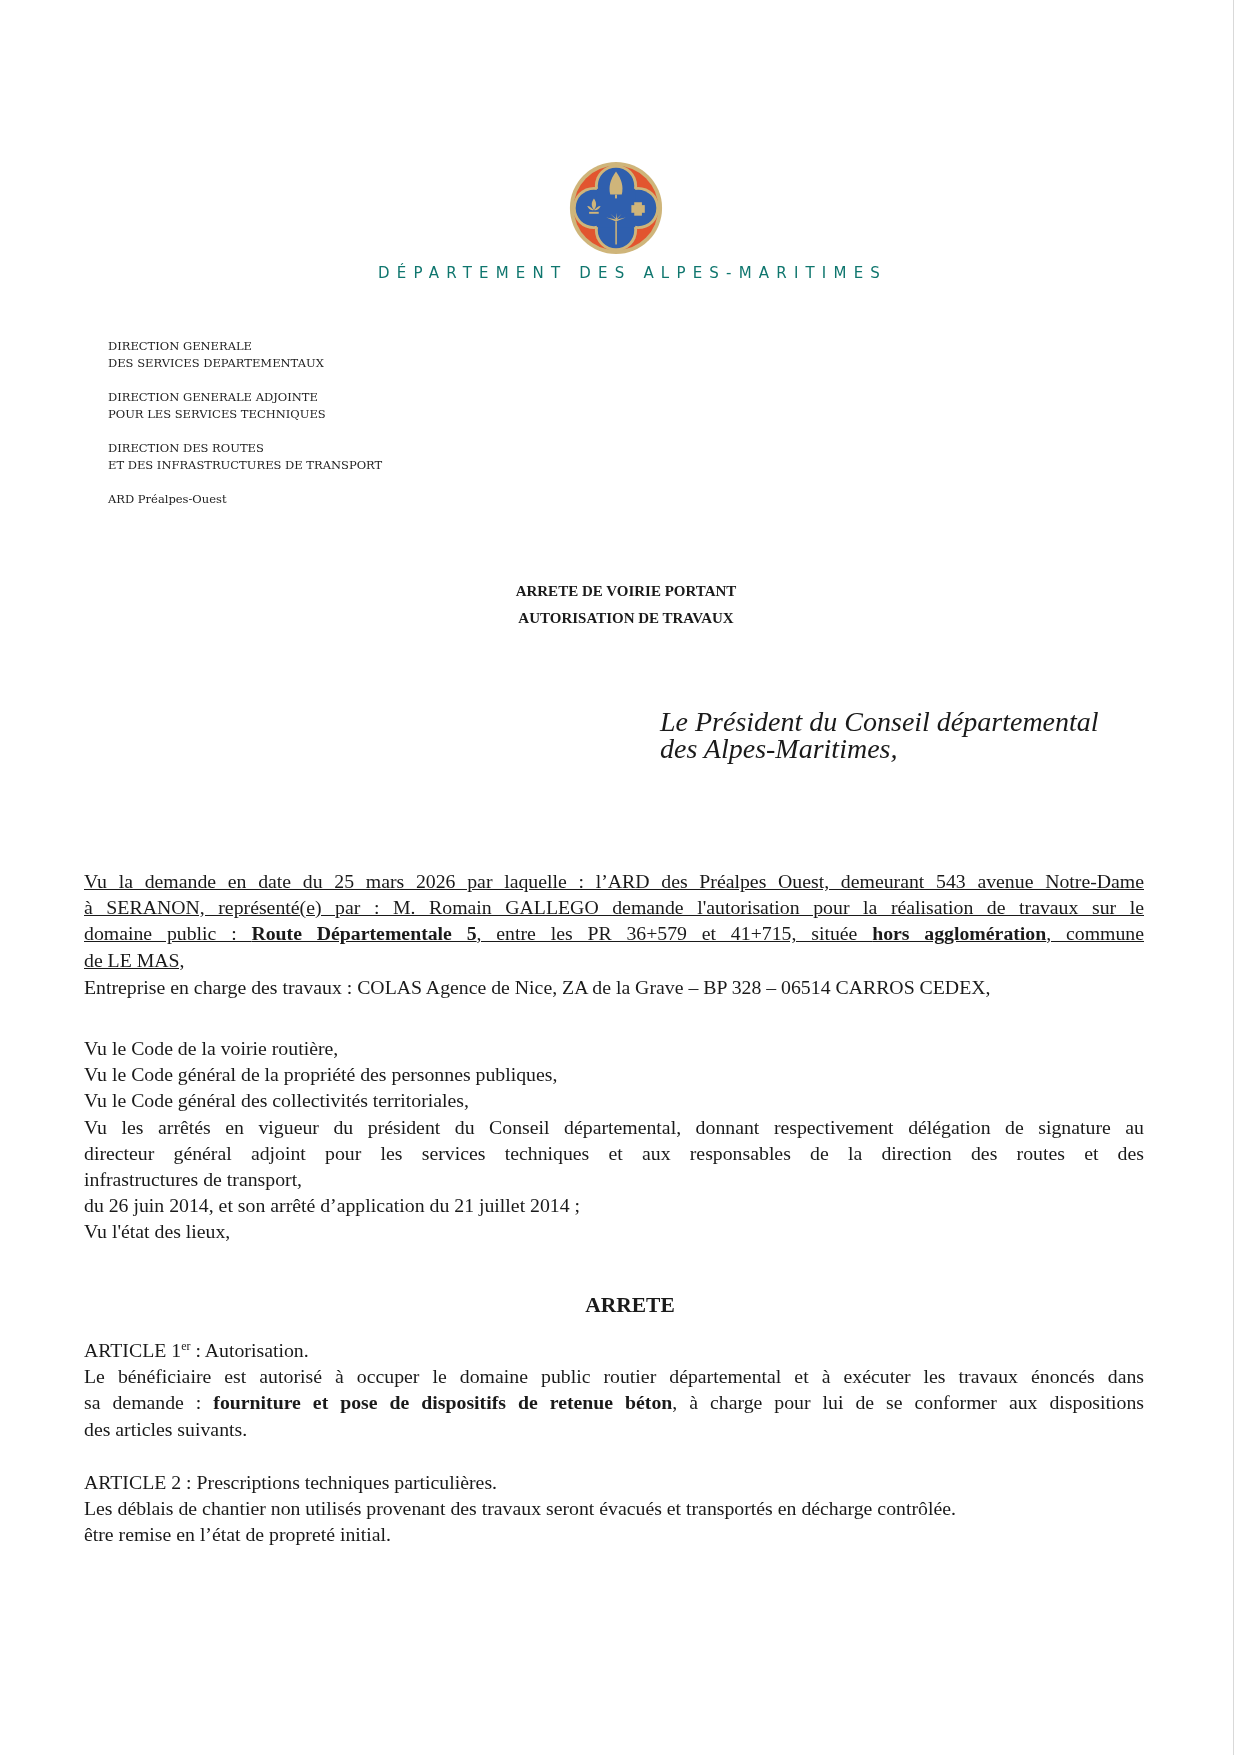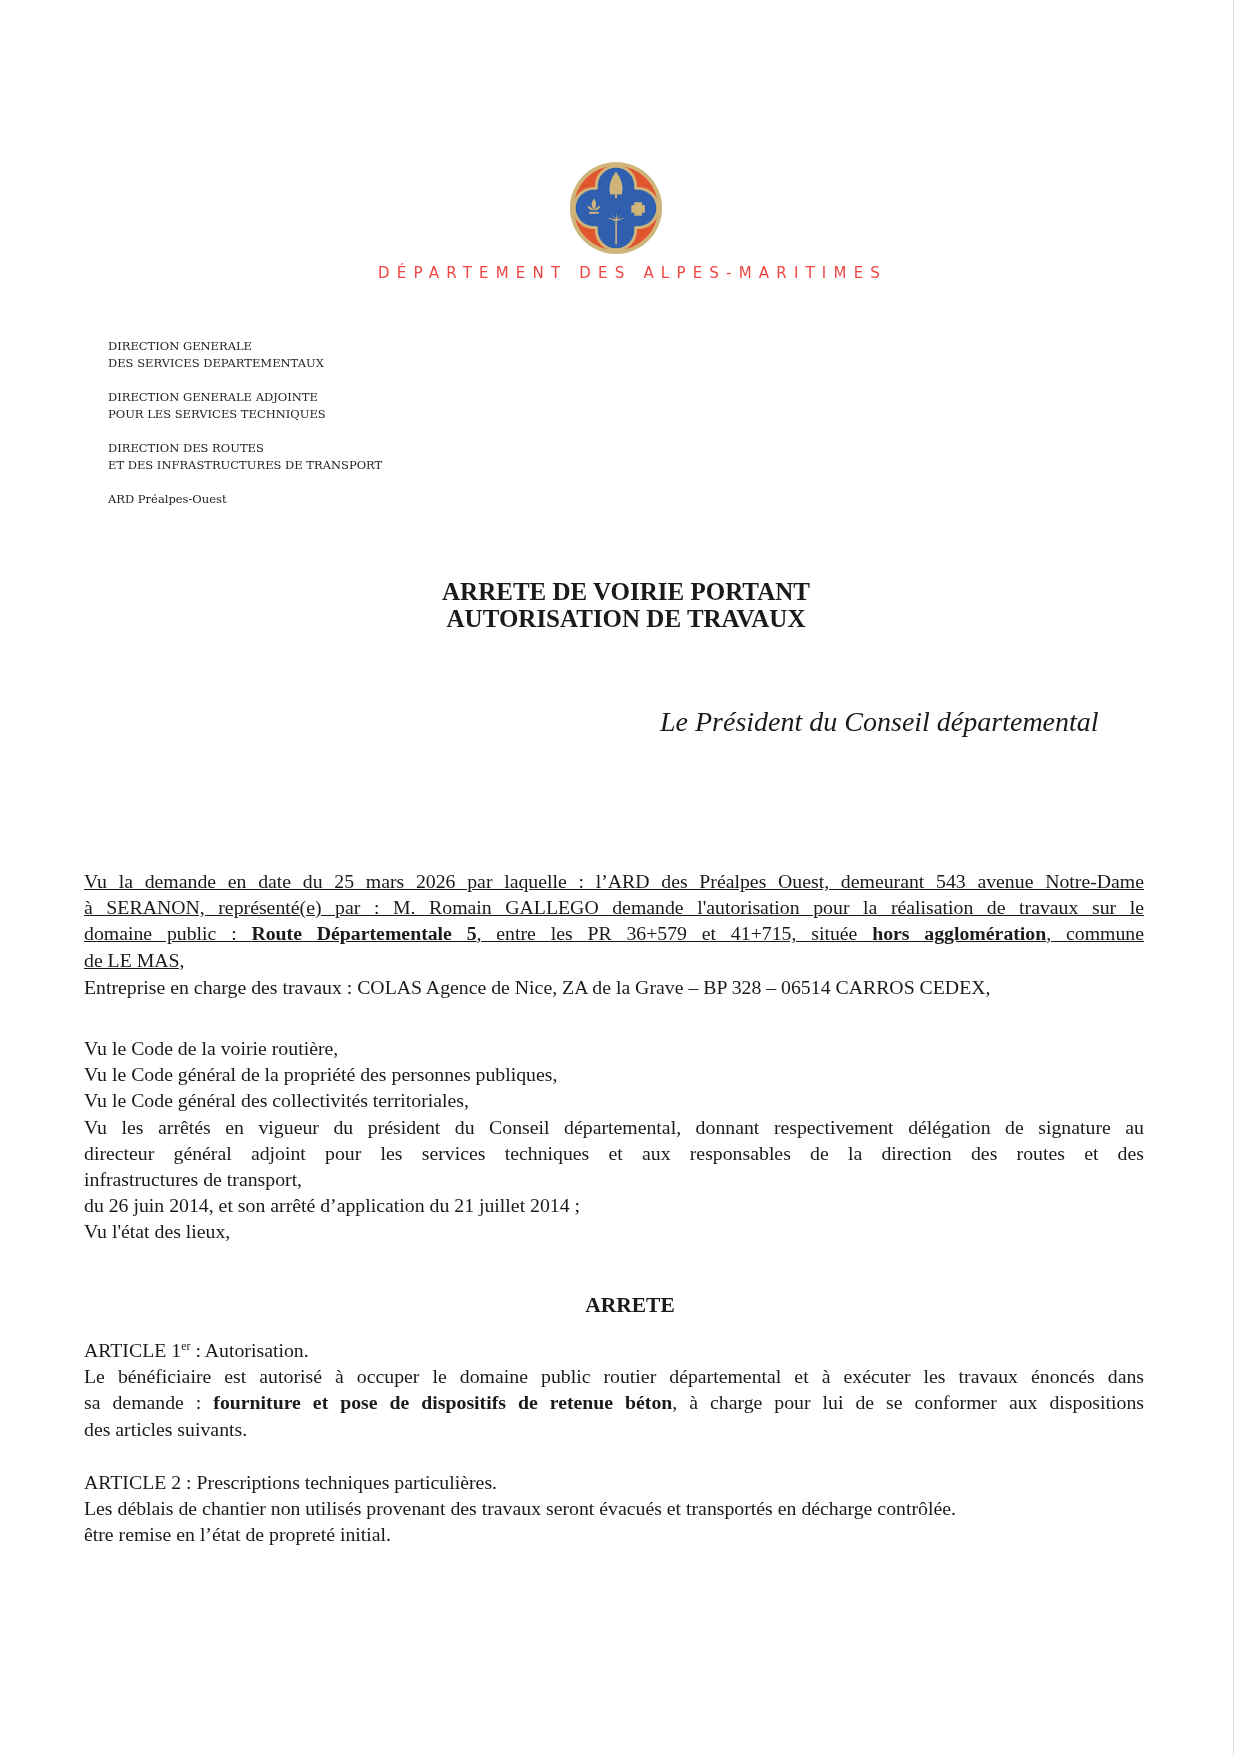--- a/index.html
+++ b/index.html
@@ -6,31 +6,31 @@
     body {
       width: 1240px; height: 1755px; background: #ffffff; position: relative; overflow: hidden;
       color: #1a1a1a;
     }
     .page { position: absolute; left: 0; top: 0; width: 1240px; height: 1755px; }
     .edge { position: absolute; left: 1233px; top: 0; width: 1px; height: 1755px; background: #d9d9d9; }
 
     .logo { position: absolute; left: 568px; top: 160px; width: 96px; height: 96px; }
     .dept-name {
       position: absolute; left: 0; width: 1240px; top: 264px; text-align: center;
-      font-family: "DejaVu Sans", sans-serif; font-size: 15px; letter-spacing: 7.2px; color: #ef4444;
+      font-family: "DejaVu Sans", sans-serif; font-size: 15px; letter-spacing: 7.2px; color: #0f766e;
       padding-left: 25px; box-sizing: border-box;
     }
 
     .services { position: absolute; left: 86px; top: 338px; font-family: "DejaVu Serif", serif; font-size: 11.5px; line-height: 17px; color: #222; }
     .services .grp { margin-bottom: 17px; }
     .services .grp div { white-space: nowrap; margin-left: 22px; }
 
     .title {
       position: absolute; left: 0; width: 1240px; top: 578px; text-align: center;
-      font-family: "Liberation Serif", serif; font-weight: bold; font-size: 25px; line-height: 27px;
+      font-family: "Liberation Serif", serif; font-weight: bold; font-size: 15px; line-height: 27px;
       padding-left: 12px; box-sizing: border-box;
     }
 
     .president {
       position: absolute; left: 660px; top: 708px; font-family: "Liberation Serif", serif;
       font-style: italic; font-size: 28px; line-height: 27px;
     }
 
     .body-text {
       position: absolute; left: 84px; width: 1060px; font-family: "Liberation Serif", serif;
@@ -104,20 +104,21 @@
     </div>
   </div>
 
   <div class="title">
     <div>ARRETE DE VOIRIE PORTANT</div>
     <div>AUTORISATION DE TRAVAUX</div>
   </div>
 
   <div class="president">
     <div>Le Président du Conseil départemental</div>
+    <div>des Alpes-Maritimes,</div>
   </div>
 
   <div class="body-text p1">
     <span class="just">Vu la demande en date du 25 mars 2026 par laquelle : l’ARD des Préalpes Ouest, demeurant 543 avenue Notre-Dame</span>
     <span class="just">à SERANON, représenté(e) par : M. Romain GALLEGO demande l'autorisation pour la réalisation de travaux sur le</span>
     <span class="just"><span>domaine public : </span><b>Route Départementale 5</b><span>, entre les PR 36+579 et 41+715, située </span><b>hors agglomération</b><span>, commune</span></span>
     <span class="line">de LE MAS,</span>
   </div>
 
   <div class="body-text p2">

